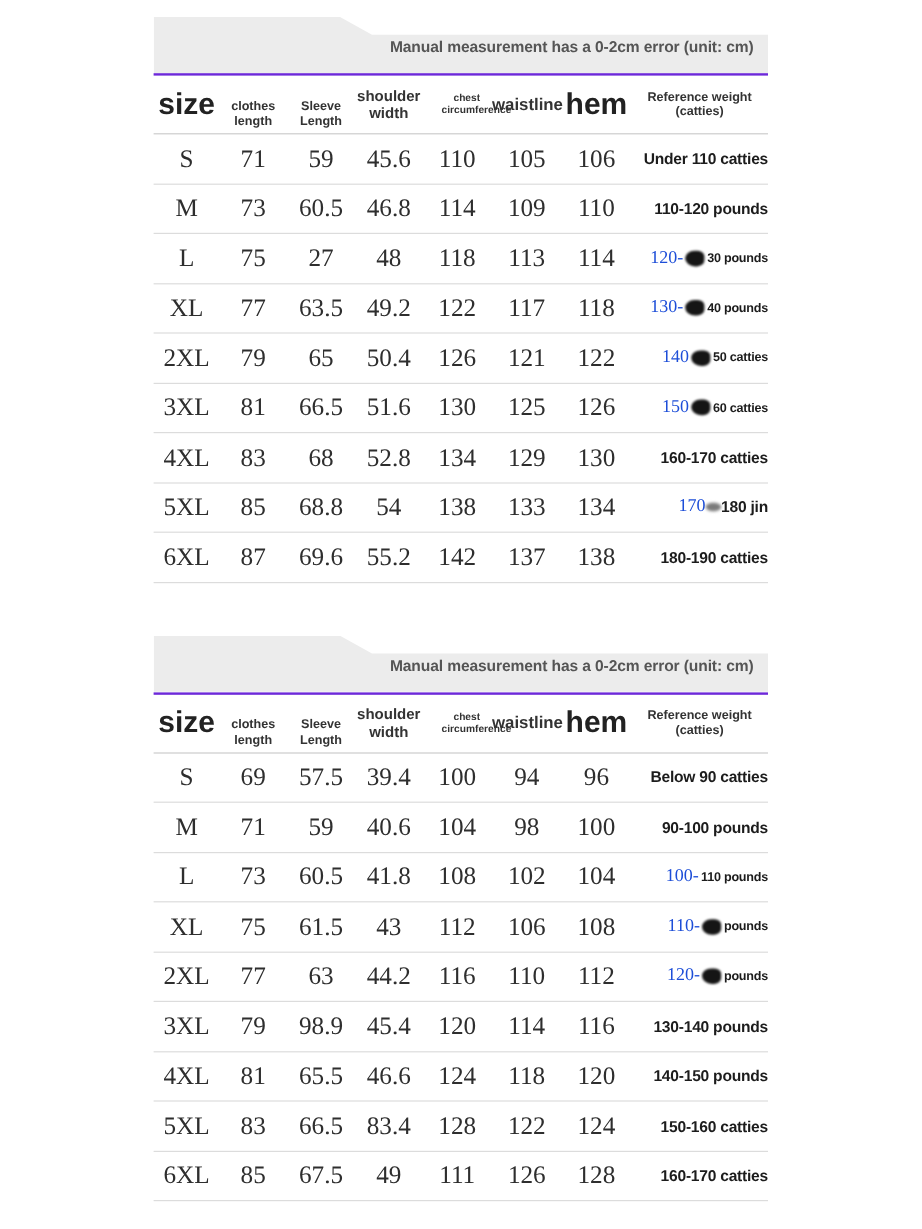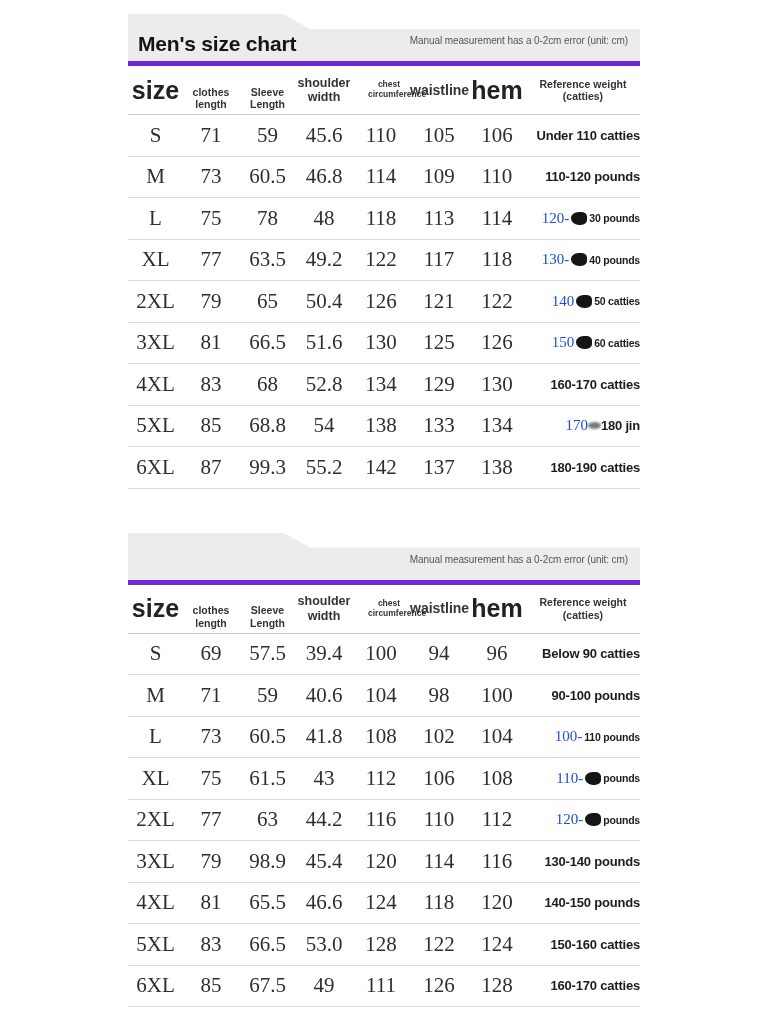--- a/index.html
+++ b/index.html
@@ -17,31 +17,31 @@
   .band{
     position:relative;height:47px;background:#ececec;
     clip-path:polygon(0 0,155px 0,182px 15px,100% 15px,100% 100%,0 100%);
   }
   .band-title{
     position:absolute;left:10px;bottom:5px;
     font-size:21px;font-weight:bold;color:#141414;letter-spacing:-0.2px;
   }
   .band-note{
     position:absolute;right:12px;bottom:15px;
-    font-size:10px;font-weight:normal;color:#555555;letter-spacing:-0.1px;padding-left:39px;
+    font-size:13px;font-weight:bold;color:#555555;letter-spacing:-0.1px;padding-left:39px;
   }
 
   .grid-row{
     display:grid;
     grid-template-columns:55px 56px 57px 56px 58px 58px 58px 114px;
     align-items:center;
   }
   .thead{
     height:48px;
-    border-top:5px solid #6d28d9;
+    border-top:2px solid #6d28d9;
     border-bottom:1px solid #cccccc;
   }
   .th{
     text-align:center;color:#333333;font-weight:bold;line-height:1.15;
   }
   .th.h-xl{font-size:25px;color:#222222;}
   .th.h-sm{font-size:10.5px;margin-top:16px;}
   .th.h-md{font-size:12.5px;}
   .th.h-xs{font-size:8.5px;margin-left:16px;}
   .th.h-wl{font-size:14px;}
@@ -72,21 +72,20 @@
     border-radius:50%;filter:blur(1.3px);margin:0 -2px;
   }
 </style>
 </head>
 <body>
 
 <div class="sheet">
 
   <section class="size-section first">
     <div class="band">
-      <div class="band-title">Men's size chart</div>
       <div class="band-note">Manual measurement has a 0-2cm error (unit: cm)</div>
     </div>
     <div class="grid-row thead">
         <div class="th h-xl">size</div>
         <div class="th h-sm">clothes<br>length</div>
         <div class="th h-sm">Sleeve<br>Length</div>
         <div class="th h-md">shoulder<br>width</div>
         <div class="th h-xs">chest<br>circumference</div>
         <div class="th h-wl">waistline</div>
         <div class="th h-xl">hem</div>
@@ -113,21 +112,21 @@
           <div class="td">114</div>
           <div class="td">109</div>
           <div class="td">110</div>
           <div class="td td-weight">
             <span class="w-sans">110-120 pounds</span>
           </div>
         </div>
         <div class="grid-row trow">
           <div class="td">L</div>
           <div class="td">75</div>
-          <div class="td">78</div>
+          <div class="td">27</div>
           <div class="td">48</div>
           <div class="td">118</div>
           <div class="td">113</div>
           <div class="td">114</div>
           <div class="td td-weight">
             <span class="w-serif">120-</span>
             <span class="smudge"></span>
             <span class="w-sans-sm">30 pounds</span>
           </div>
         </div>
@@ -195,21 +194,21 @@
           <div class="td">134</div>
           <div class="td td-weight">
             <span class="w-serif">170</span>
             <span class="smudge-light"></span>
             <span class="w-sans">180 jin</span>
           </div>
         </div>
         <div class="grid-row trow">
           <div class="td">6XL</div>
           <div class="td">87</div>
-          <div class="td">99.3</div>
+          <div class="td">69.6</div>
           <div class="td">55.2</div>
           <div class="td">142</div>
           <div class="td">137</div>
           <div class="td">138</div>
           <div class="td td-weight">
             <span class="w-sans">180-190 catties</span>
           </div>
         </div>
       </div>
   </section>
@@ -315,21 +314,21 @@
           <div class="td">118</div>
           <div class="td">120</div>
           <div class="td td-weight">
             <span class="w-sans">140-150 pounds</span>
           </div>
         </div>
         <div class="grid-row trow">
           <div class="td">5XL</div>
           <div class="td">83</div>
           <div class="td">66.5</div>
-          <div class="td">53.0</div>
+          <div class="td">83.4</div>
           <div class="td">128</div>
           <div class="td">122</div>
           <div class="td">124</div>
           <div class="td td-weight">
             <span class="w-sans">150-160 catties</span>
           </div>
         </div>
         <div class="grid-row trow">
           <div class="td">6XL</div>
           <div class="td">85</div>

